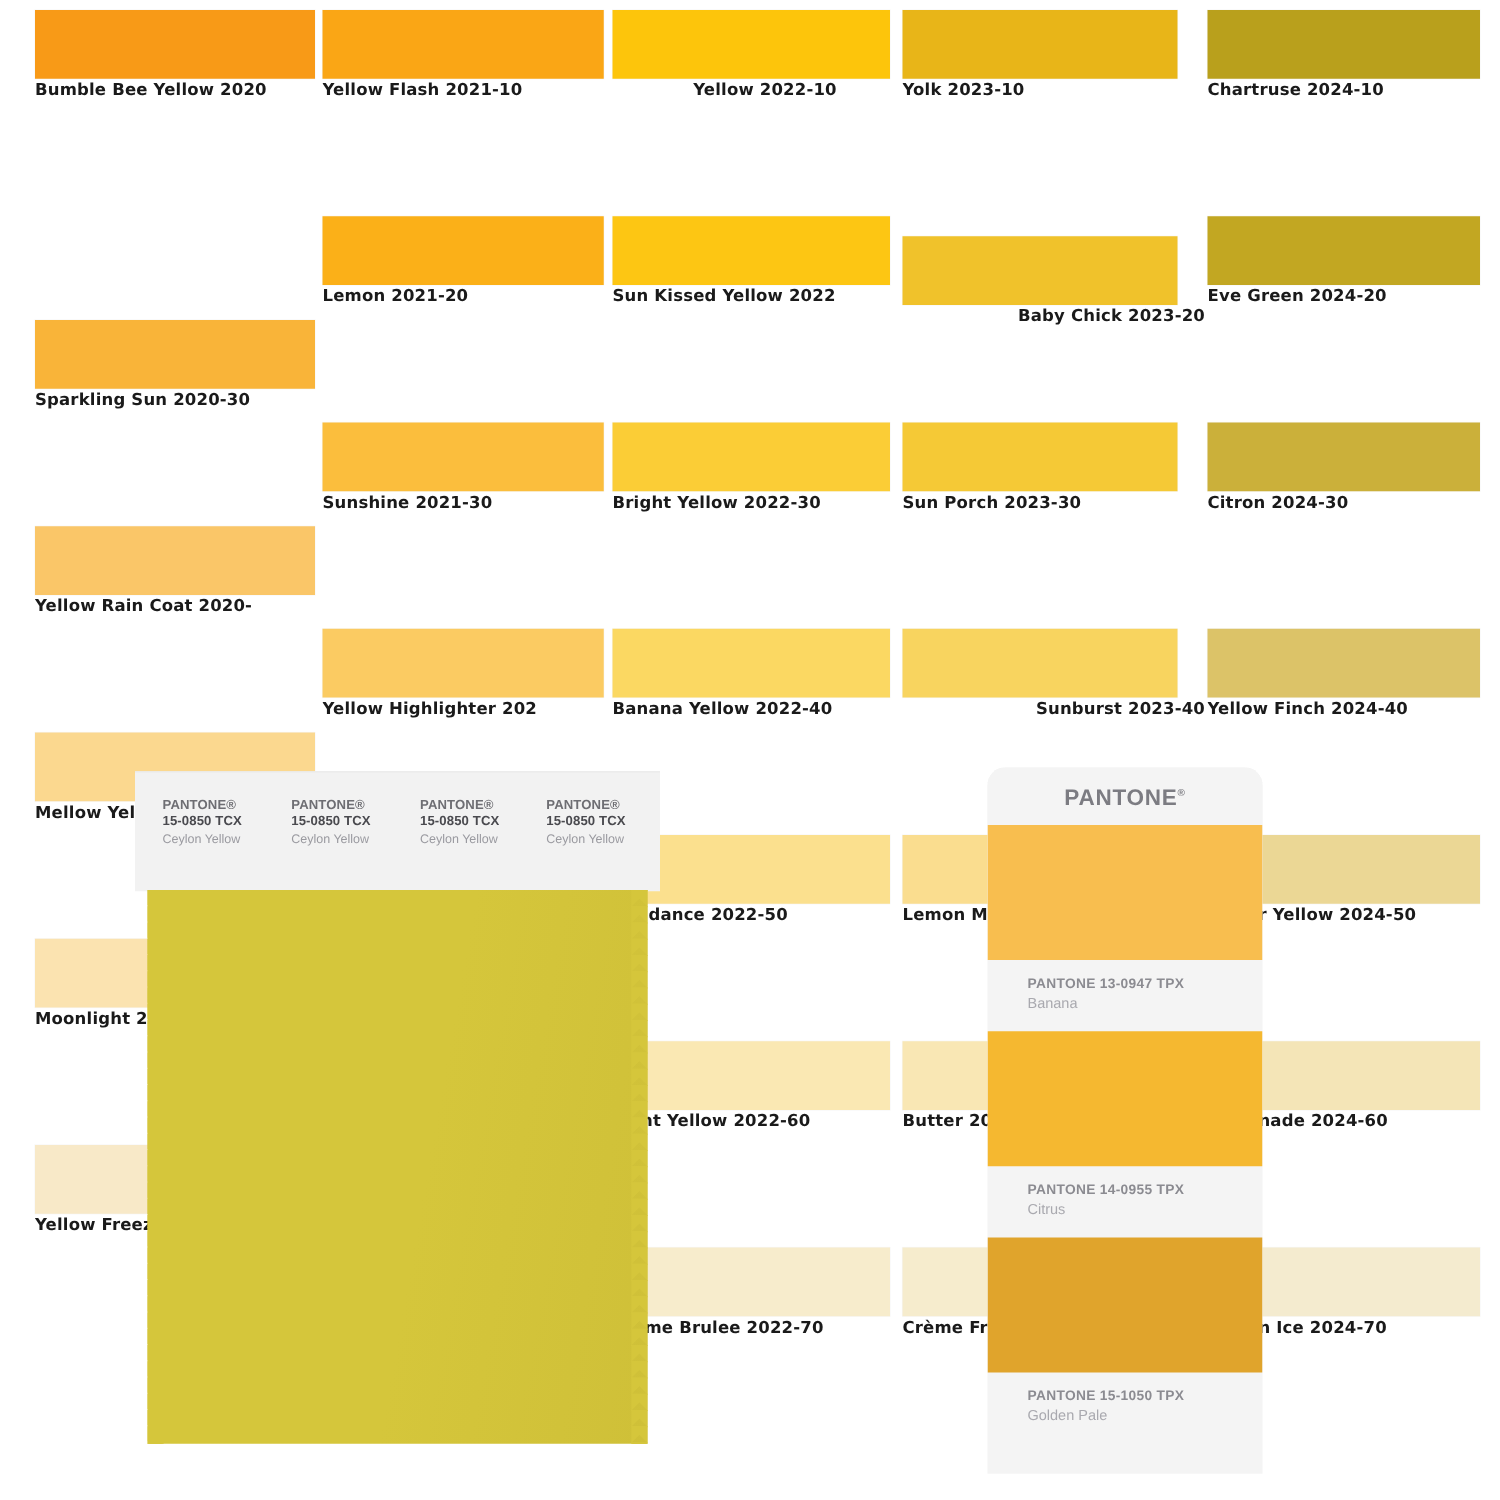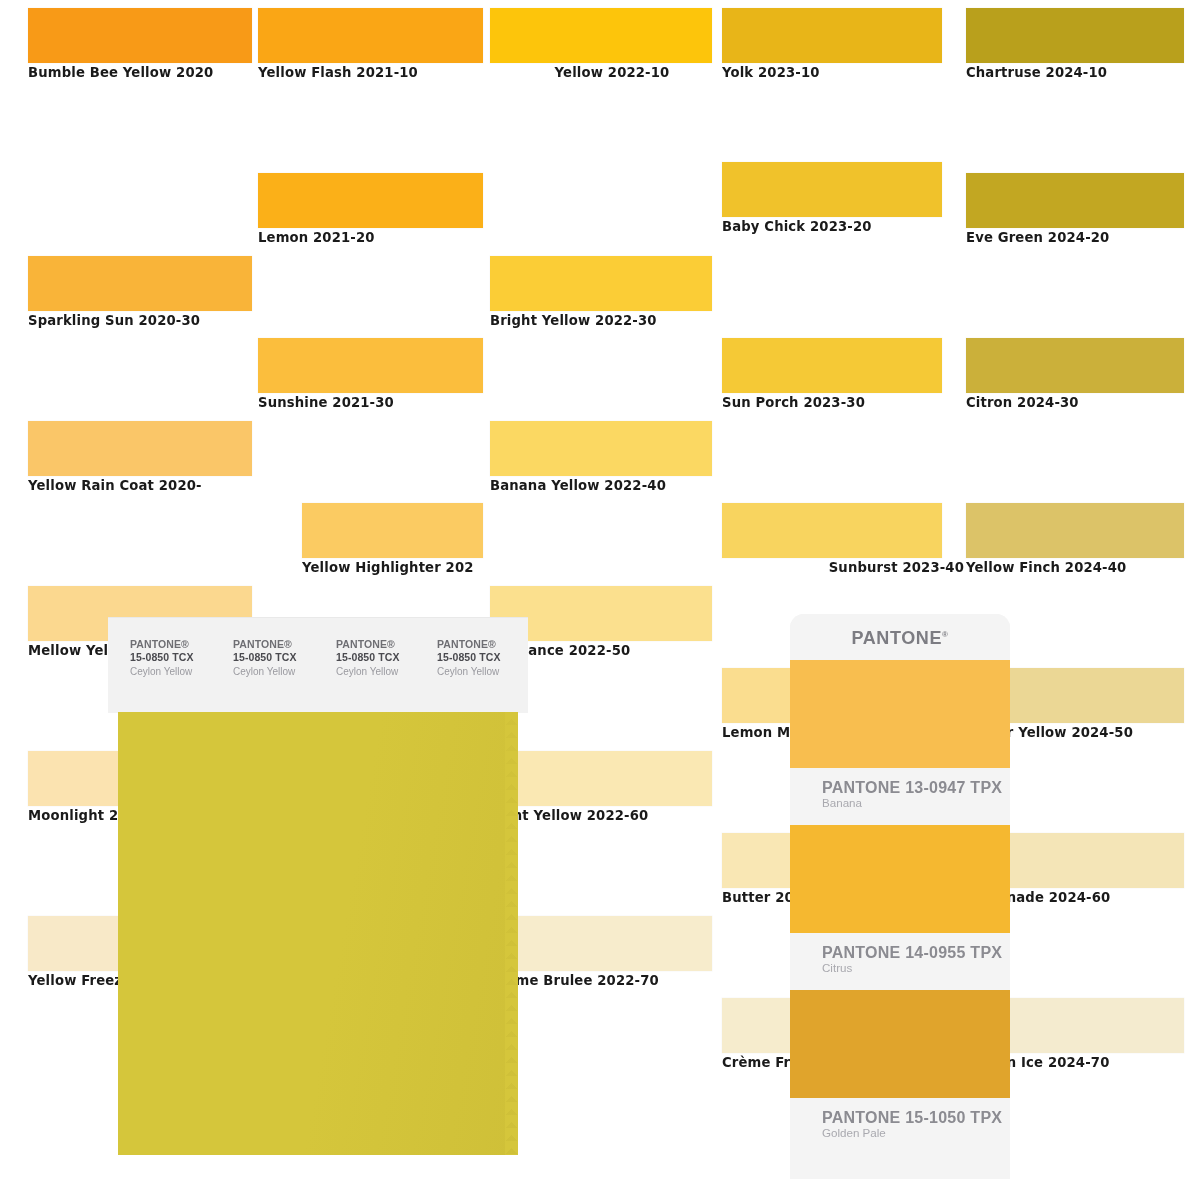--- a/index.html
+++ b/index.html
@@ -159,21 +159,21 @@
     top: -0.7em;
   }
   .chip-block { position: absolute; left: 0; width: 220px; }
   .chip-color { position: absolute; left: 0; width: 220px; height: 108px; }
   .chip-meta {
     position: absolute;
     left: 32px;
     width: 186px;
   }
   .chip-code {
-    font-size: 16px;
+    font-size: 11px;
     font-weight: bold;
     color: #8b8b91;
     letter-spacing: 0.25px;
     line-height: 15px;
     font-family: "Liberation Sans", sans-serif;
   }
   .chip-name {
     font-size: 11.6px;
     color: #a9a9af;
     line-height: 15px;
@@ -216,21 +216,21 @@
         <div class="swatch-label">Yellow Flash 2021-10</div>
       </div>
       <div class="grid-cell" style="top: 82.5px;">
         <div class="swatch-chip" style="background: rgb(251, 176, 24);"></div>
         <div class="swatch-label">Lemon 2021-20</div>
       </div>
       <div class="grid-cell" style="top: 165px;">
         <div class="swatch-chip" style="background: rgb(251, 190, 61);"></div>
         <div class="swatch-label">Sunshine 2021-30</div>
       </div>
-      <div class="grid-cell" style="top: 247.5px; margin-left: 44px;">
+      <div class="grid-cell" style="top: 247.5px;">
         <div class="swatch-chip" style="background: rgb(251, 203, 98);"></div>
         <div class="swatch-label">Yellow Highlighter 202</div>
       </div>
       <div class="grid-cell" style="top: 330px;">
         <div class="swatch-chip" style="background: rgb(251, 218, 146);"></div>
         <div class="swatch-label">Yellow Lotus 2021-50</div>
       </div>
       <div class="grid-cell" style="top: 412.5px;">
         <div class="swatch-chip" style="background: rgb(250, 229, 181);"></div>
         <div class="swatch-label">Provence Crème 2021-60</div>
@@ -238,20 +238,24 @@
       <div class="grid-cell" style="top: 495px;">
         <div class="swatch-chip" style="background: rgb(247, 234, 204);"></div>
         <div class="swatch-label">Pale Straw 2021-70</div>
       </div>
     </div>
     <div class="grid-col" style="left: 490px; width: 222px;">
       <div class="grid-cell" style="top: 0px; text-align: center;">
         <div class="swatch-chip" style="background: rgb(253, 197, 11);"></div>
         <div class="swatch-label">Yellow 2022-10</div>
       </div>
+      <div class="grid-cell" style="top: 82.5px;">
+        <div class="swatch-chip" style="background: rgb(253, 198, 19);"></div>
+        <div class="swatch-label">Sun Kissed Yellow 2022</div>
+      </div>
       <div class="grid-cell" style="top: 165px;">
         <div class="swatch-chip" style="background: rgb(251, 205, 54);"></div>
         <div class="swatch-label">Bright Yellow 2022-30</div>
       </div>
       <div class="grid-cell" style="top: 247.5px;">
         <div class="swatch-chip" style="background: rgb(251, 216, 98);"></div>
         <div class="swatch-label">Banana Yellow 2022-40</div>
       </div>
       <div class="grid-cell" style="top: 330px;">
         <div class="swatch-chip" style="background: rgb(251, 224, 142);"></div>
@@ -264,21 +268,21 @@
       <div class="grid-cell" style="top: 495px;">
         <div class="swatch-chip" style="background: rgb(247, 236, 204);"></div>
         <div class="swatch-label">Creme Brulee 2022-70</div>
       </div>
     </div>
     <div class="grid-col" style="left: 722px; width: 220px;">
       <div class="grid-cell" style="top: 0px;">
         <div class="swatch-chip" style="background: rgb(232, 181, 24);"></div>
         <div class="swatch-label">Yolk 2023-10</div>
       </div>
-      <div class="grid-cell" style="top: 71px;">
+      <div class="grid-cell" style="top: 98px; text-align: right;">
         <div class="swatch-chip" style="background: rgb(240, 194, 43);"></div>
         <div class="swatch-label">Baby Chick 2023-20</div>
       </div>
       <div class="grid-cell" style="top: 165px;">
         <div class="swatch-chip" style="background: rgb(245, 201, 54);"></div>
         <div class="swatch-label">Sun Porch 2023-30</div>
       </div>
       <div class="grid-cell" style="top: 247.5px; text-align: right;">
         <div class="swatch-chip" style="background: rgb(248, 212, 95);"></div>
         <div class="swatch-label">Sunburst 2023-40</div>

